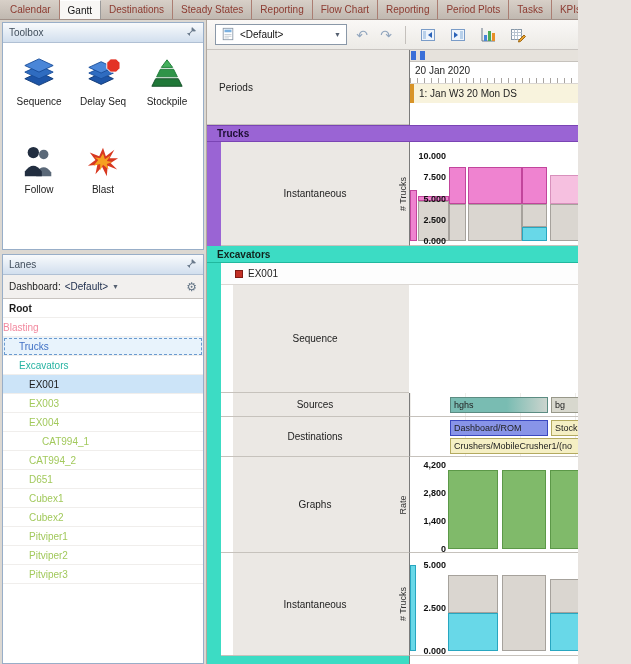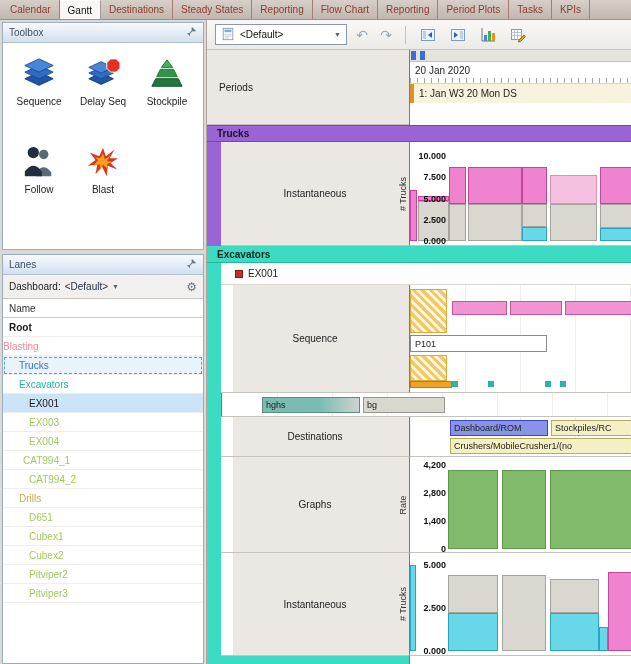--- a/index.html
+++ b/index.html
@@ -1,18 +1,18 @@
 <!DOCTYPE html>
 <html><head>
 <meta charset="utf-8">
 <style>
 *{margin:0;padding:0;box-sizing:border-box}
 html,body{width:631px;height:664px;overflow:hidden}
 body{font-family:"Liberation Sans",sans-serif;font-size:10px;color:#222;background:#e8e4e0}
-.app{width:631px;height:664px;display:flex;flex-direction:column}
+.app{width:578px;height:664px;display:flex;flex-direction:column}
 
 .tabbar{height:20px;flex:0 0 20px;background:linear-gradient(#d8d0c8,#c0b8b0);display:flex;align-items:stretch;border-bottom:1px solid #a09088;padding-left:2px;overflow:hidden;white-space:nowrap}
 .tab{display:flex;align-items:center;padding:0 8px;color:#8c3a30;border-right:1px solid #ab7d72;cursor:default;white-space:nowrap}
 .tab.active{background:#f8f7f5;color:#141414;border-right-color:#9a9a9a;border-top:1px solid #fff}
 
 .content{flex:1;display:flex;min-height:0}
 .leftcol{width:206px;flex:0 0 206px;background:#dcd8d2;display:flex;flex-direction:column;padding:2px 2px 0 2px;gap:4px}
 .panel{border:1px solid #98aec8;background:#6d28d9;display:flex;flex-direction:column;min-height:0}
 .panel.toolbox{height:228px;flex:0 0 228px}
 .panel.lanes{flex:1}
@@ -181,35 +181,34 @@
           <span><svg viewBox="0 0 12 12" width="11" height="11">
                 <path d="M6.5,1 L11,5.5 L9,6 L7,5.8 L4.5,8.3 L4.2,11 L1,7.8 L3.7,7.5 L6.2,5 L6,3 Z" fill="#6a7a8c"></path>
               </svg></span>
         </div>
         <div class="dashrow">
           <span class="dlbl">Dashboard:</span>
           <span class="dval">&lt;Default&gt;</span>
           <span class="caret">▼</span>
           <span class="gear">⚙</span>
         </div>
-        <div class="namehead">Name</div>
         <div class="tree">
             <div class="trow bold" style="padding-left: 6px; color: rgb(26, 26, 26);">Root</div>
             <div class="trow" style="padding-left: 0; color: rgb(242, 136, 158);">Blasting</div>
             <div class="trow foc" style="padding-left: 16px; color: rgb(63, 111, 196);">Trucks</div>
             <div class="trow" style="padding-left: 16px; color: rgb(39, 179, 162);">Excavators</div>
             <div class="trow sel" style="padding-left: 26px; color: rgb(26, 26, 26);">EX001</div>
             <div class="trow" style="padding-left: 26px; color: rgb(162, 201, 92);">EX003</div>
             <div class="trow" style="padding-left: 26px; color: rgb(162, 201, 92);">EX004</div>
-            <div class="trow" style="padding-left: 20px; color: rgb(162, 201, 92);">CAT994_1</div>
+            <div class="trow" style="padding-left: 39px; color: rgb(162, 201, 92);">CAT994_1</div>
             <div class="trow" style="padding-left: 26px; color: rgb(162, 201, 92);">CAT994_2</div>
-            <div class="trow" style="padding-left: 16px; color: rgb(201, 169, 79);">Drills</div>
             <div class="trow" style="padding-left: 26px; color: rgb(162, 201, 92);">D651</div>
             <div class="trow" style="padding-left: 26px; color: rgb(162, 201, 92);">Cubex1</div>
             <div class="trow" style="padding-left: 26px; color: rgb(162, 201, 92);">Cubex2</div>
+            <div class="trow" style="padding-left: 26px; color: rgb(162, 201, 92);">Pitviper1</div>
             <div class="trow" style="padding-left: 26px; color: rgb(162, 201, 92);">Pitviper2</div>
             <div class="trow" style="padding-left: 26px; color: rgb(162, 201, 92);">Pitviper3</div>
           </div>
       </div>
     </div>
 
     <div class="maincol">
 
       <div class="toolbar">
         <div class="combo">
@@ -321,36 +320,26 @@
 
             <div class="eqrow">
               <span class="redsq"></span>
               <span>EX001</span>
             </div>
 
             <div class="grow grow2 r-seq">
               <div class="lcell">
                   <span>Sequence</span>
                 </div>
-              <div class="ccell seqcell">
-                  <div class="hatch" style="left: 0px; top: 4px; width: 37px; height: 44px;"></div>
-                  <div class="hatch" style="left: 0px; top: 70px; width: 37px; height: 26px;"></div>
-                  <div class="pinkbar" style="left: 42px; width: 55px; top: 16px;"></div>
-                  <div class="pinkbar" style="left: 100px; width: 52px; top: 16px;"></div>
-                  <div class="pinkbar" style="left: 155px; width: 68px; top: 16px;"></div>
-                  <div class="taskbox" style="left: 0px; top: 50px; width: 137px; height: 17px;">P101</div>
-                  <div class="orangebar" style="left: 0px; top: 96px; width: 42px; height: 7px;"></div>
-                  <div class="tealmark" style="left: 42px; top: 96px;"></div>
-                  <div class="tealmark" style="left: 78px; top: 96px;"></div>
-                  <div class="tealmark" style="left: 135px; top: 96px;"></div>
-                  <div class="tealmark" style="left: 150px; top: 96px;"></div>
-                </div>
             </div>
 
             <div class="grow grow2 r-src">
+              <div class="lcell">
+                  <span>Sources</span>
+                </div>
               <div class="ccell srccell">
                   <div class="srcbox src-teal" style="left: 40px; width: 98px; top: 4px;">hghs</div>
                   <div class="srcbox src-gray" style="left: 141px; width: 82px; top: 4px;">bg</div>
                 </div>
             </div>
 
             <div class="grow grow2 r-dst">
               <div class="lcell">
                   <span>Destinations</span>
                 </div>

